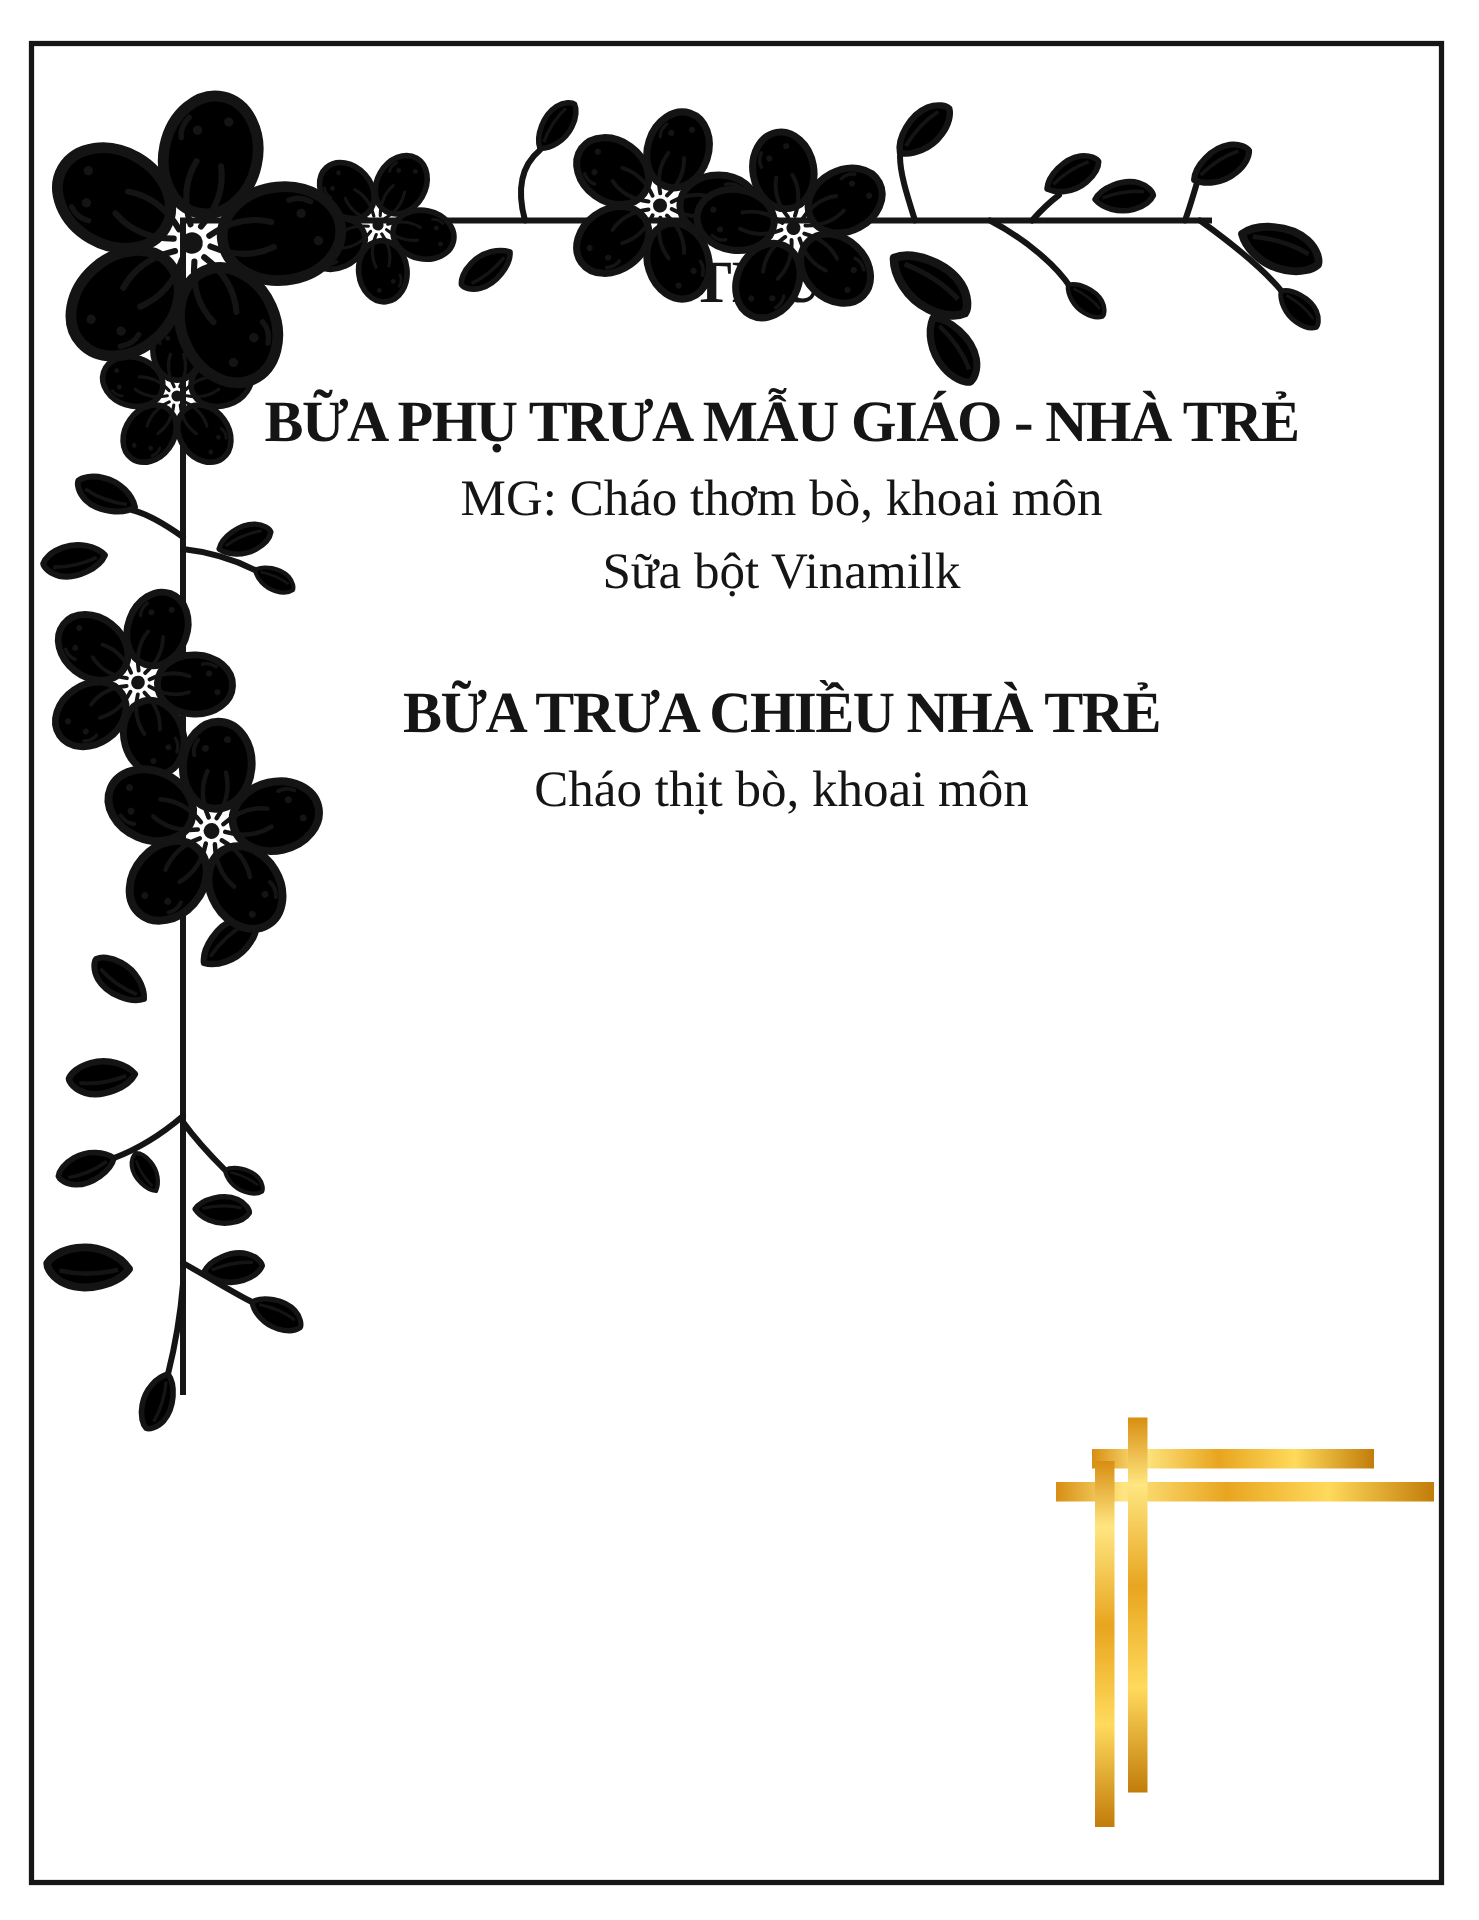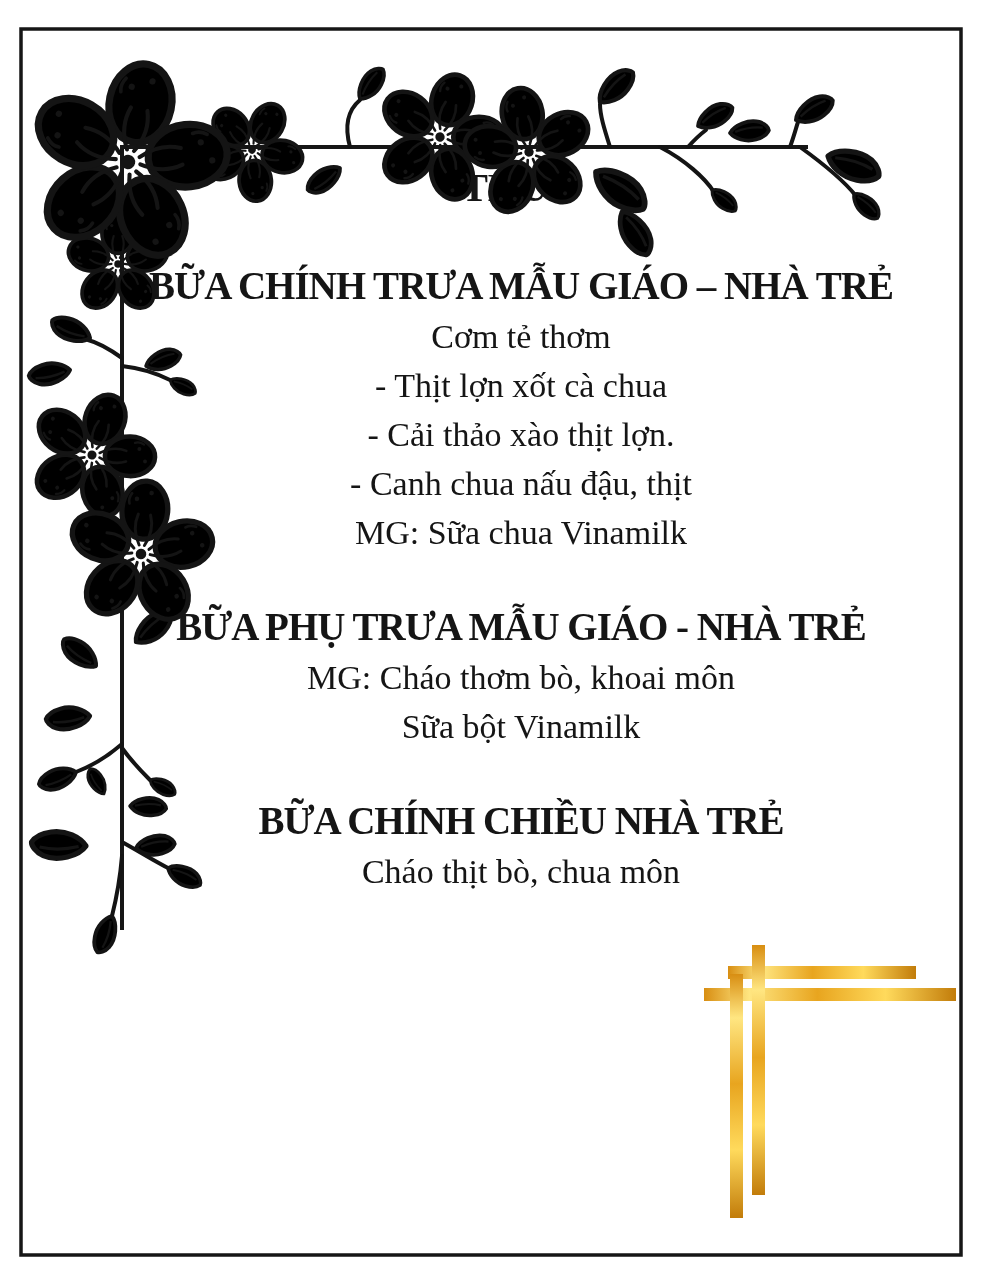--- a/index.html
+++ b/index.html
@@ -35,38 +35,30 @@
   .lf2{color:#7C8139;}
 </style>
 </head>
 <body>
 
 <div class="page">
 
   <div class="menu">
     <div class="title">THỨ 7</div>
 
-    <section class="first">
-      <h2>BỮA CHÍNH TRƯA MẪU GIÁO – NHÀ TRẺ</h2>
-      <p>Cơm tẻ thơm</p>
-      <p>- Thịt lợn xốt cà chua</p>
-      <p>- Cải thảo xào thịt lợn.</p>
-      <p>- Canh chua nấu đậu, thịt</p>
-      <p>MG: Sữa chua Vinamilk</p>
-    </section>
 
     <section>
       <h2>BỮA PHỤ TRƯA MẪU GIÁO - NHÀ TRẺ</h2>
       <p>MG: Cháo thơm bò, khoai môn</p>
       <p>Sữa bột Vinamilk</p>
     </section>
 
     <section>
-      <h2>BỮA CHÍNH CHIỀU NHÀ TRẺ</h2>
-      <p>Cháo thịt bò, chua môn</p>
+      <h2>BỮA TRƯA CHIỀU NHÀ TRẺ</h2>
+      <p>Cháo thịt bò, khoai môn</p>
     </section>
   </div>
 
   <svg class="decor" width="986" height="1280" viewBox="0 0 986 1280" xmlns="http://www.w3.org/2000/svg">
     <defs>
 
       <g id="petal">
         <ellipse cx="0" cy="-50" rx="26" ry="33" stroke="#141414" stroke-width="6"></ellipse>
         <path d="M-3,-10 Q-13,-28 -7,-45" fill="none" stroke="#141414" stroke-width="3.4" stroke-linecap="round"></path>
         <path d="M3,-10 Q13,-28 7,-45" fill="none" stroke="#141414" stroke-width="3.4" stroke-linecap="round"></path>

